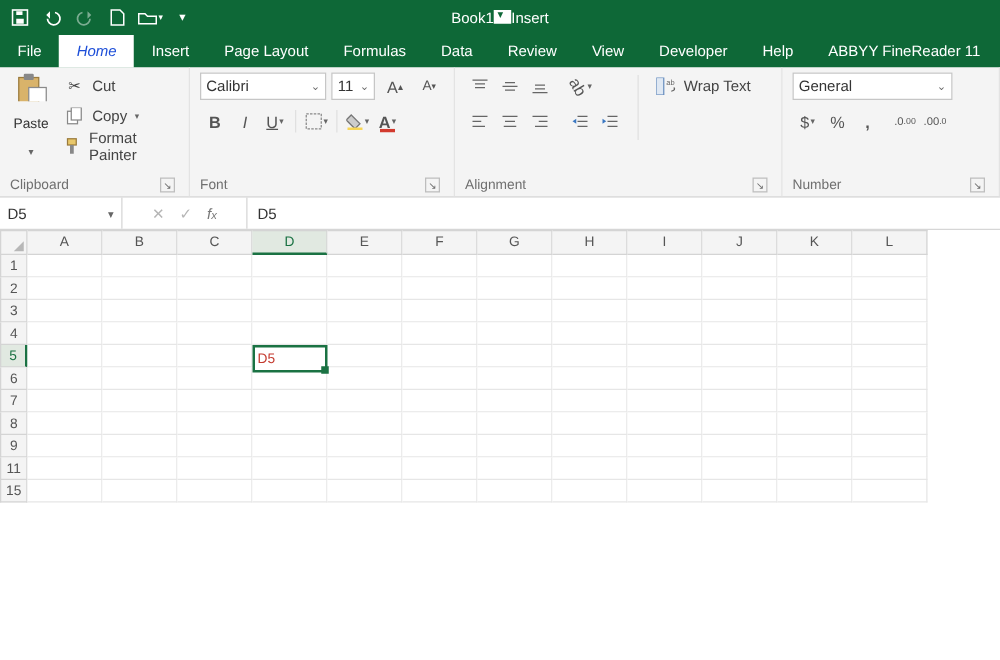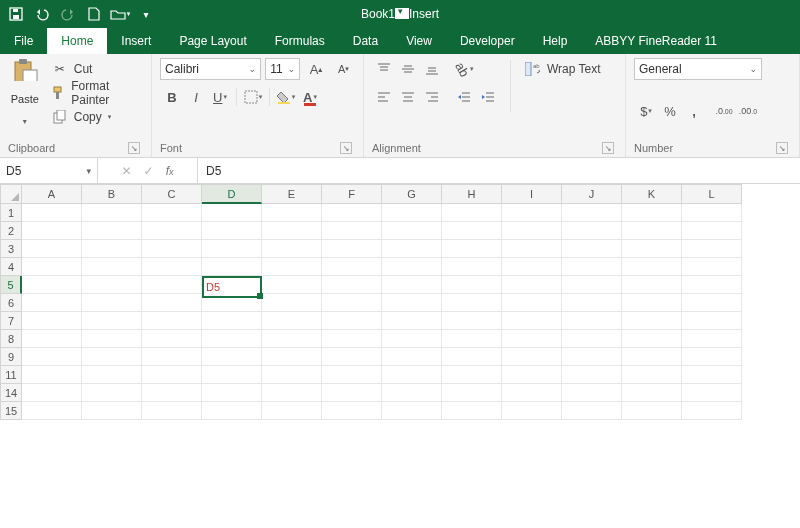--- a/index.html
+++ b/index.html
@@ -10,21 +10,21 @@
 .qat { display: flex; align-items: center; gap: 2px; padding-left: 4px; }
 .qat-btn { width: 24px; height: 24px; display: flex; align-items: center; justify-content: center; }
 .qat-btn svg { pointer-events: none; }
 .title-text { position: absolute; left: 50%; transform: translateX(-50%); font-size: 12px; white-space: nowrap; }
 .title-badge { display:inline-block; background:#fff; width:14px; height:11px; position:relative; top:1px; }
 .title-badge::after{content:"▾"; color:#0e6837; font-size:9px; position:absolute; left:3px; top:-2px;}
 
 
 .tabs { height: 26px; background: #0e6837; display: flex; align-items: stretch; color: #fff; font-size: 12px; }
 .tab { padding: 0 14px; display: flex; align-items: center; cursor: default; }
-.tab.active { background: #fff; color: #15803d; }
+.tab.active { background: #fff; color: #1d4ed8; font-style: italic; }
 
 
 .ribbon { height: 104px; background: #f4f4f4; border-bottom: 1px solid #d6d6d6; display: flex; }
 .group { border-right: 1px solid #e3e3e3; padding: 4px 8px 0 8px; display: flex; flex-direction: column; justify-content: space-between; position:relative;}
 .group-body { display: flex; gap: 6px; }
 .group-label { text-align: left; color: #6f6f6f; font-size: 11px; padding: 2px 0 3px 0; position:relative; }
 .group-launch { position:absolute; right:3px; bottom:3px; width:12px; height:12px; border:1px solid #bdbdbd; font-size:8px; display:flex; align-items:center; justify-content:center; color:#6f6f6f;}
 .stack { display: flex; flex-direction: column; gap: 2px; }
 .bigbtn { display:flex; flex-direction:column; align-items:center; justify-content:flex-end; width:38px; height:68px; font-size:11px; gap:12px; }
 .smallrow { display: flex; align-items: center; gap: 4px; height: 22px; font-size: 12px; color:#444; padding:0 2px;}
@@ -101,20 +101,21 @@
   </div>
 </div>
 
 <div class="tabs" id="tabs">
     <div class="tab">File</div>
     <div class="tab active">Home</div>
     <div class="tab">Insert</div>
     <div class="tab">Page Layout</div>
     <div class="tab">Formulas</div>
     <div class="tab">Data</div>
+    <div class="tab">Review</div>
     <div class="tab">View</div>
     <div class="tab">Developer</div>
     <div class="tab">Help</div>
     <div class="tab">ABBYY FineReader 11</div>
   </div>
 
 <div class="ribbon">
 
   <div class="group" style="width:152px">
     <div class="group-body">
@@ -128,35 +129,35 @@
         <span style="font-size:8px;color:#666">▾</span>
       </div>
       <div class="stack">
         <div class="smallrow">
             <span class="iconbox">✂</span>
             <span>Cut</span>
           </div>
         <div class="smallrow">
             <span class="iconbox">
               <svg width="14" height="14">
-                <rect x="2" y="1" width="7" height="5" fill="#e8c76a" stroke="#9a7a3c"></rect>
-                <rect x="4" y="6" width="3" height="7" fill="#888"></rect>
-              </svg>
-            </span>
-            <span>Format Painter</span>
-          </div>
-        <div class="smallrow">
-            <span class="iconbox">
-              <svg width="14" height="14">
                 <rect x="1" y="3" width="8" height="10" fill="#fff" stroke="#888"></rect>
                 <rect x="4" y="0" width="8" height="10" fill="#fff" stroke="#888"></rect>
               </svg>
             </span>
             <span>Copy</span> 
             <span style="font-size:7px;color:#666;margin-left:2px">▾</span>
+          </div>
+        <div class="smallrow">
+            <span class="iconbox">
+              <svg width="14" height="14">
+                <rect x="2" y="1" width="7" height="5" fill="#e8c76a" stroke="#9a7a3c"></rect>
+                <rect x="4" y="6" width="3" height="7" fill="#888"></rect>
+              </svg>
+            </span>
+            <span>Format Painter</span>
           </div>
       </div>
     </div>
     <div class="group-label"><span>Clipboard</span><div class="group-launch">↘</div></div>
   </div>
 
   <div class="group" style="width:212px">
     <div class="group-body" style="flex-direction:column;gap:6px">
       <div style="display:flex;gap:4px;align-items:center">
         <div class="sel" style="width:104px">
@@ -291,21 +292,21 @@
               </svg>
             </span>
             <span>Wrap Text</span>
           </div>
       </div>
     </div>
     <div class="group-label"><span>Alignment</span><div class="group-launch">↘</div></div>
   </div>
 
   <div class="group" style="flex:1;min-width:148px">
-    <div class="group-body" style="flex-direction:column;gap:20px">
+    <div class="group-body" style="flex-direction:column;gap:6px">
       <div class="sel" style="width:128px">
           <span>General</span>
           <span class="caret">⌄</span>
         </div>
       <div class="btnrow">
         <div class="tool">$<span class="dd">▾</span></div>
         <div class="tool">%</div>
         <div class="tool">
             <b>,</b>
           </div>
@@ -502,35 +503,20 @@
         <div class="cell"></div>
         <div class="cell"></div>
         <div class="cell"></div>
         <div class="cell"></div>
         <div class="cell"></div>
         <div class="cell"></div>
         <div class="cell"></div>
         <div class="cell"></div>
       </div>
       <div class="row">
-        <div class="rowhdr">14</div>
-        <div class="cell"></div>
-        <div class="cell"></div>
-        <div class="cell"></div>
-        <div class="cell"></div>
-        <div class="cell"></div>
-        <div class="cell"></div>
-        <div class="cell"></div>
-        <div class="cell"></div>
-        <div class="cell"></div>
-        <div class="cell"></div>
-        <div class="cell"></div>
-        <div class="cell"></div>
-      </div>
-      <div class="row">
         <div class="rowhdr">15</div>
         <div class="cell"></div>
         <div class="cell"></div>
         <div class="cell"></div>
         <div class="cell"></div>
         <div class="cell"></div>
         <div class="cell"></div>
         <div class="cell"></div>
         <div class="cell"></div>
         <div class="cell"></div>

